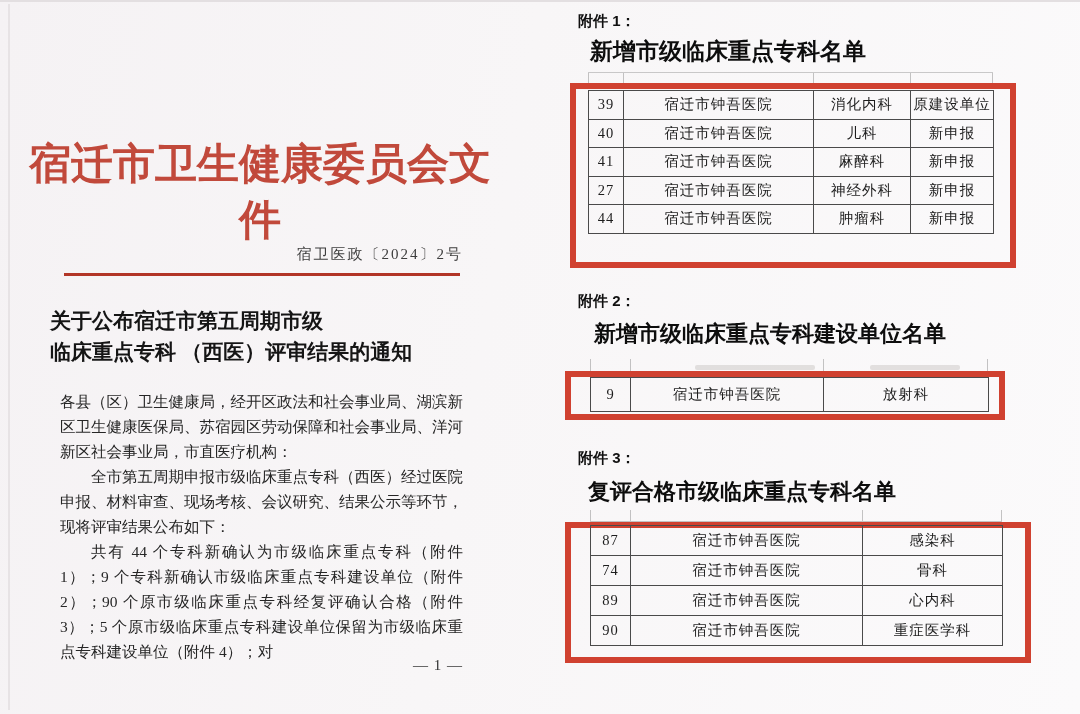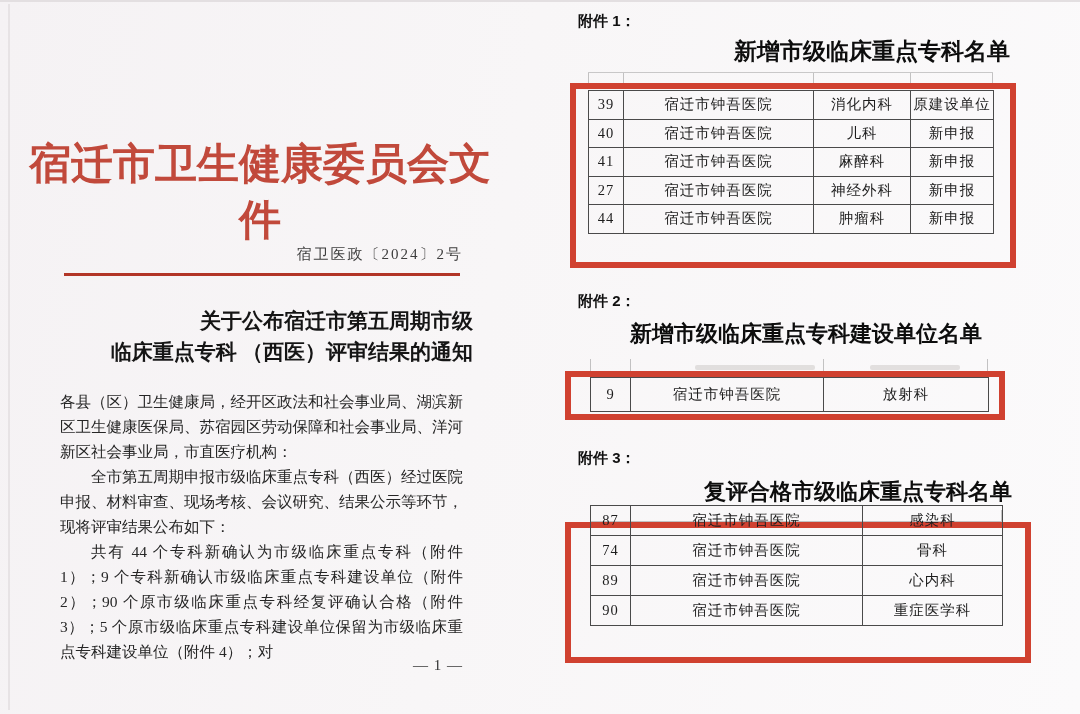--- a/index.html
+++ b/index.html
@@ -16,69 +16,69 @@
     position:absolute; left:26px; top:136px; width:468px; text-align:center;
     font-size:42px; font-weight:bold; color:#c1493b; letter-spacing:0px;
     font-family:"DejaVu Serif","Liberation Serif",serif;
   }
   .doc-number {
     position:absolute; left:60px; top:245px; width:403px; text-align:right;
     font-size:15px; color:#3d3d3d; letter-spacing:2px;
   }
   .red-rule { position:absolute; left:64px; top:273px; width:396px; height:3px; background:#b23527; }
   .doc-title {
-    position:absolute; left:50px; top:306px; width:423px; text-align:right;
+    position:absolute; left:50px; top:306px; width:423px; text-align:left;
     font-size:21px; font-weight:bold; line-height:31px; color:#151515;
   }
   .body-text {
     position:absolute; left:60px; top:389px; width:403px;
     font-size:15.5px; line-height:25px; color:#262626; text-align:justify;
   }
   .body-text p { margin:0; }
   .body-text p.indent { text-indent:2em; }
   .page-number {
     position:absolute; left:260px; top:657px; width:203px; text-align:right;
     font-size:15px; color:#333; letter-spacing:1px;
   }
 
   
   .att-label {
     position:absolute; left:578px; font-size:15px; font-weight:bold; color:#101010;
     font-family:"Liberation Sans","DejaVu Sans",sans-serif;
     text-align:center;
   }
   .att-title {
-    position:absolute; text-align:right; font-weight:bold; color:#0d0d0d;
+    position:absolute; text-align:left; font-weight:bold; color:#0d0d0d;
     font-family:"DejaVu Serif","Liberation Serif",serif;
   }
   #att1-label { top:12px; }
   #att2-label { top:292px; }
   #att3-label { top:449px; }
   #att1-title { left:590px; top:36px;  width:420px; font-size:23px; }
-  #att2-title { left:558px; top:319px; width:424px; font-size:22px; }
+  #att2-title { left:594px; top:319px; width:424px; font-size:22px; }
   #att3-title { left:588px; top:477px; width:424px; font-size:22px; }
 
   .red-box { position:absolute; border:6px solid #d04130; background:transparent; }
   #box1 { left:570px; top:83px;  width:434px; height:173px; }
   #box2 { left:565px; top:371px; width:428px; height:37px; }
   #box3 { left:565px; top:522px; width:454px; height:129px; }
 
   table.att-table {
     position:absolute; border-collapse:collapse; table-layout:fixed;
     font-size:14.5px; color:#1d1d1d; background:transparent;
   }
   table.att-table td {
     border:1px solid #4a4a4a; text-align:center; letter-spacing:1px; padding:0;
     overflow:hidden; white-space:nowrap;
   }
   #table1 { left:588px; top:90px;  width:405px; }
   #table1 td { height:27.5px; }
   #table2 { left:590px; top:377px; width:398px; }
   #table2 td { height:33px; }
-  #table3 { left:590px; top:505px; width:412px;border-radius:11px; }
+  #table3 { left:590px; top:525px; width:412px;border-radius:11px; }
   #table3 td { height:29px; }
 
   
   .partial { position:absolute; opacity:.5; border-bottom:1px solid #8d8d8d; }
   .partial .vline { position:absolute; top:0; bottom:0; width:1px; background:#8d8d8d; }
   .partial .smudge { position:absolute; bottom:1px; height:5px; background:#b7b0ae; border-radius:2px; opacity:.7; }
   #partial1 { left:588px; top:72px;  width:405px; height:11px; border-bottom:none; }
   #partial1 { border-top:1px solid #9a9a9a; }
   #partial2 { left:590px; top:359px; width:398px; height:12px; border-bottom:none; }
   #partial3 { left:590px; top:510px; width:412px; height:11px; }

